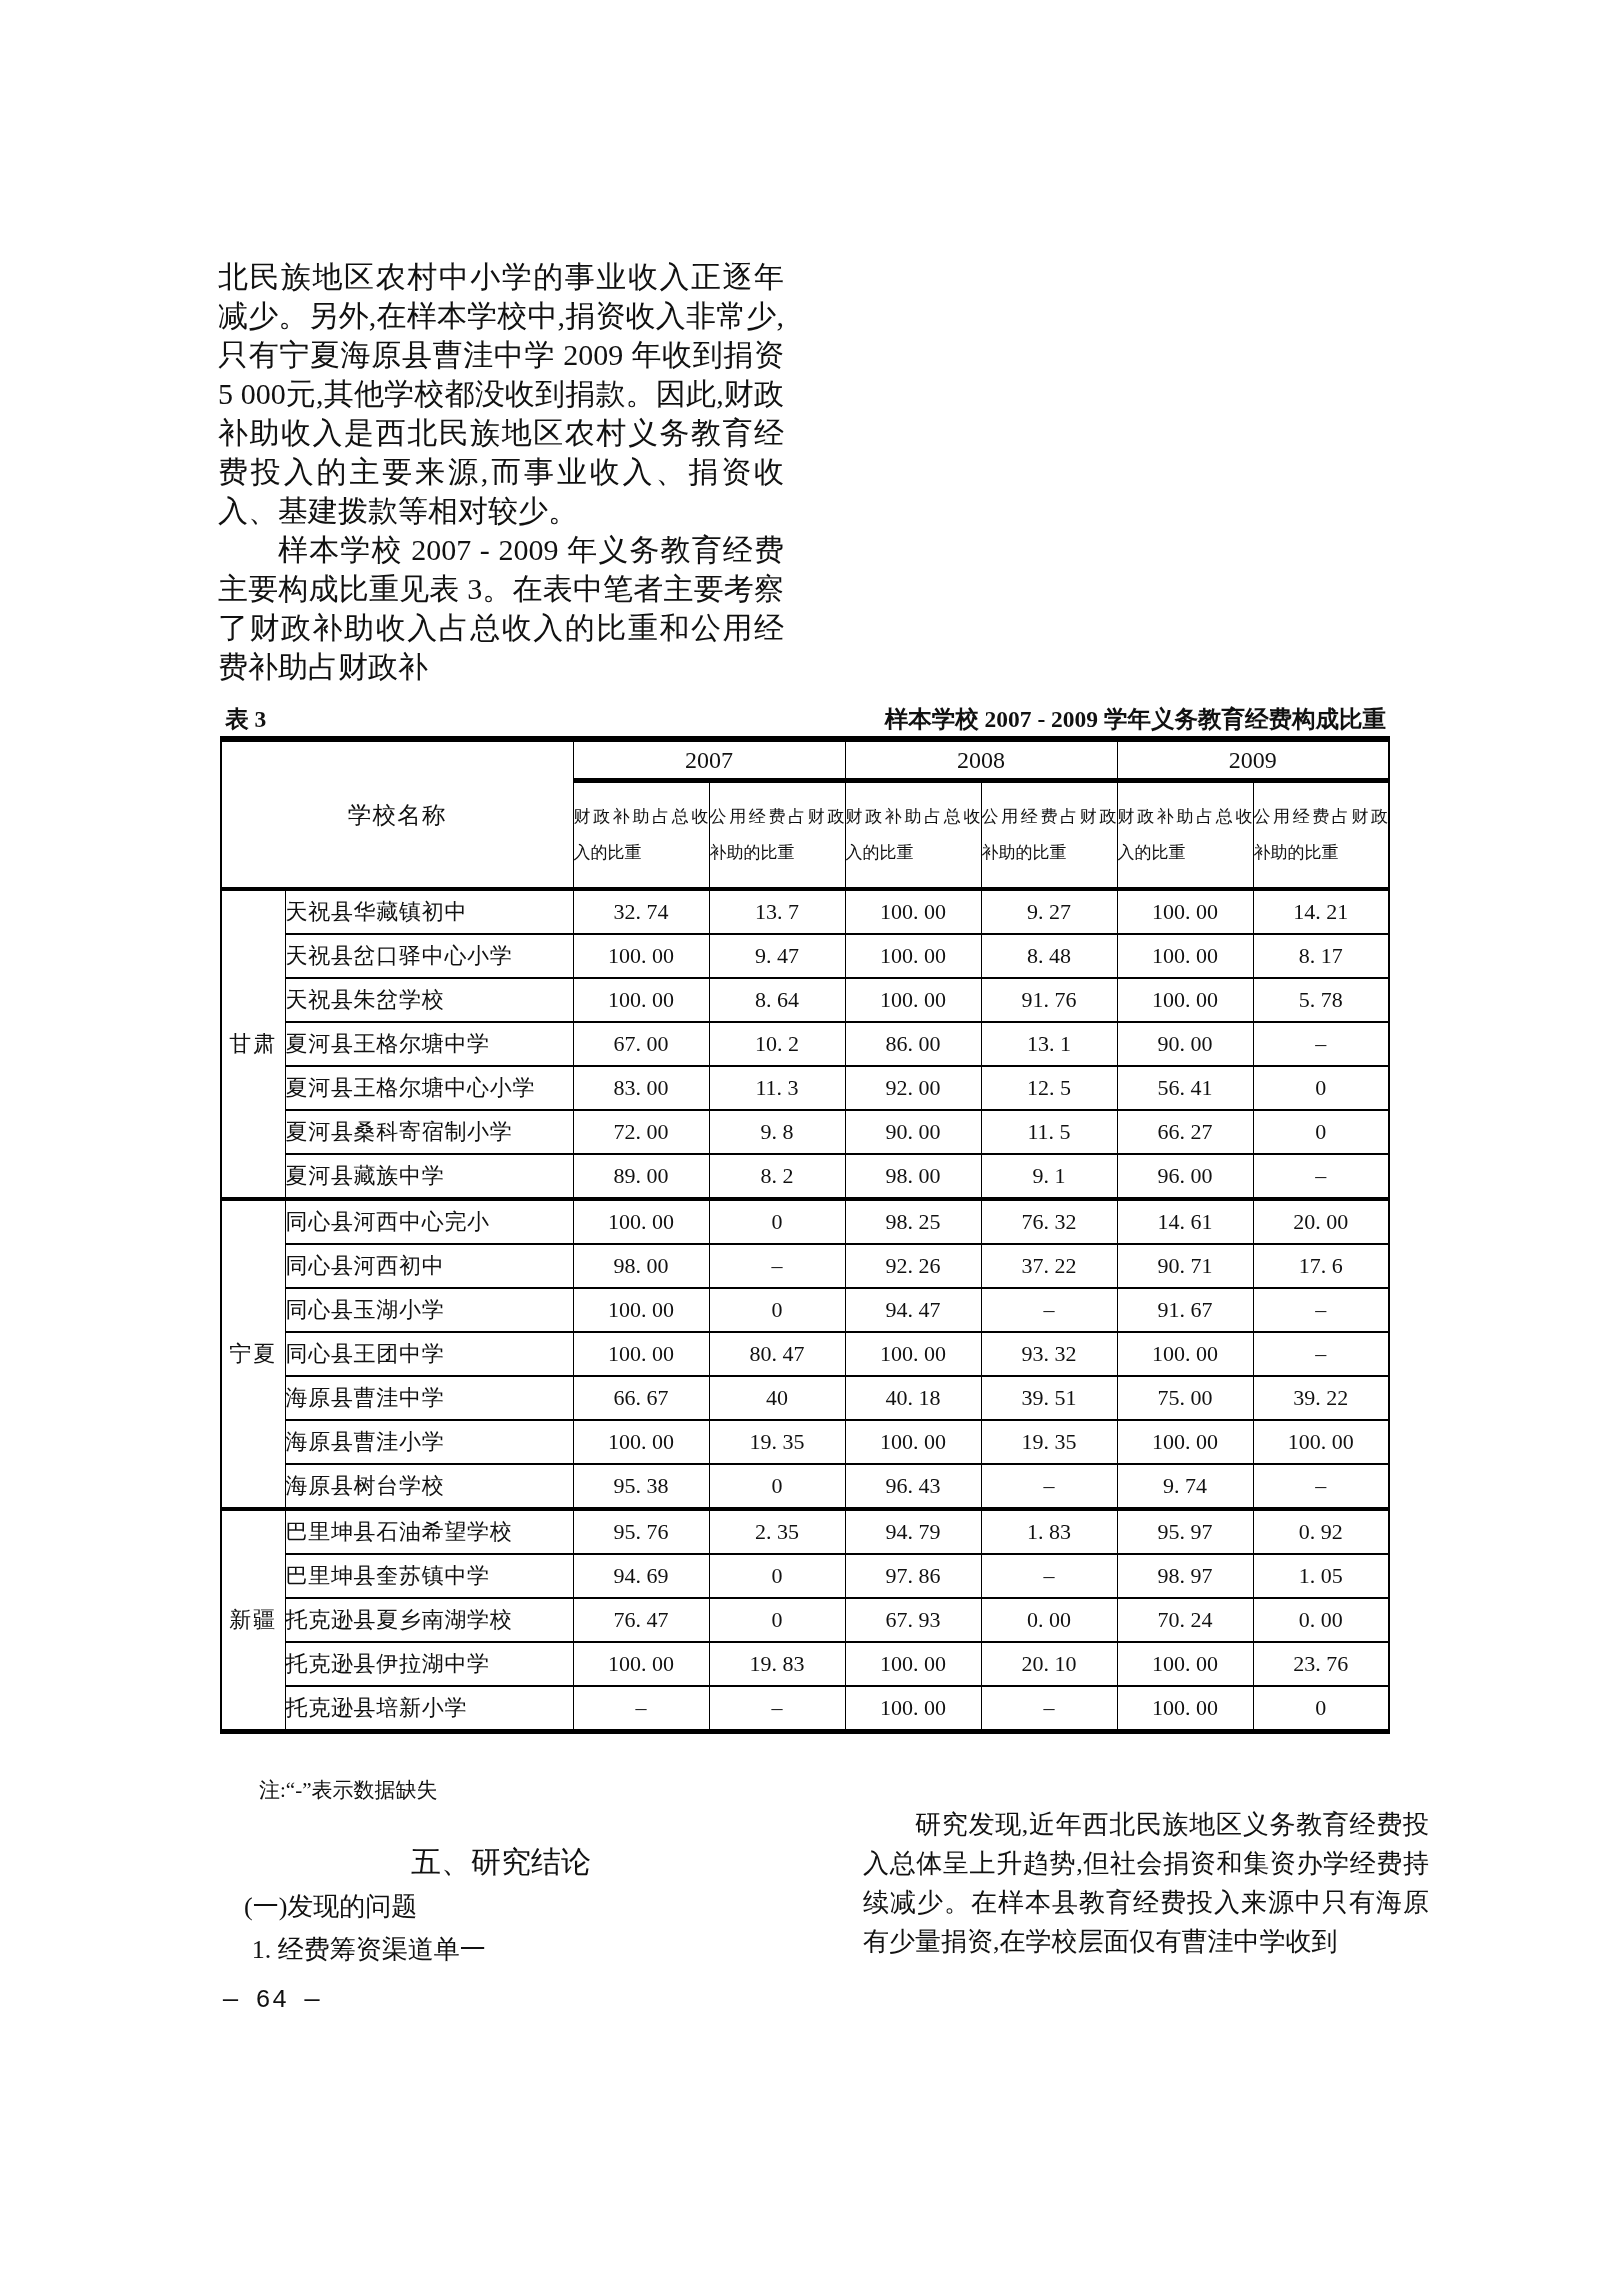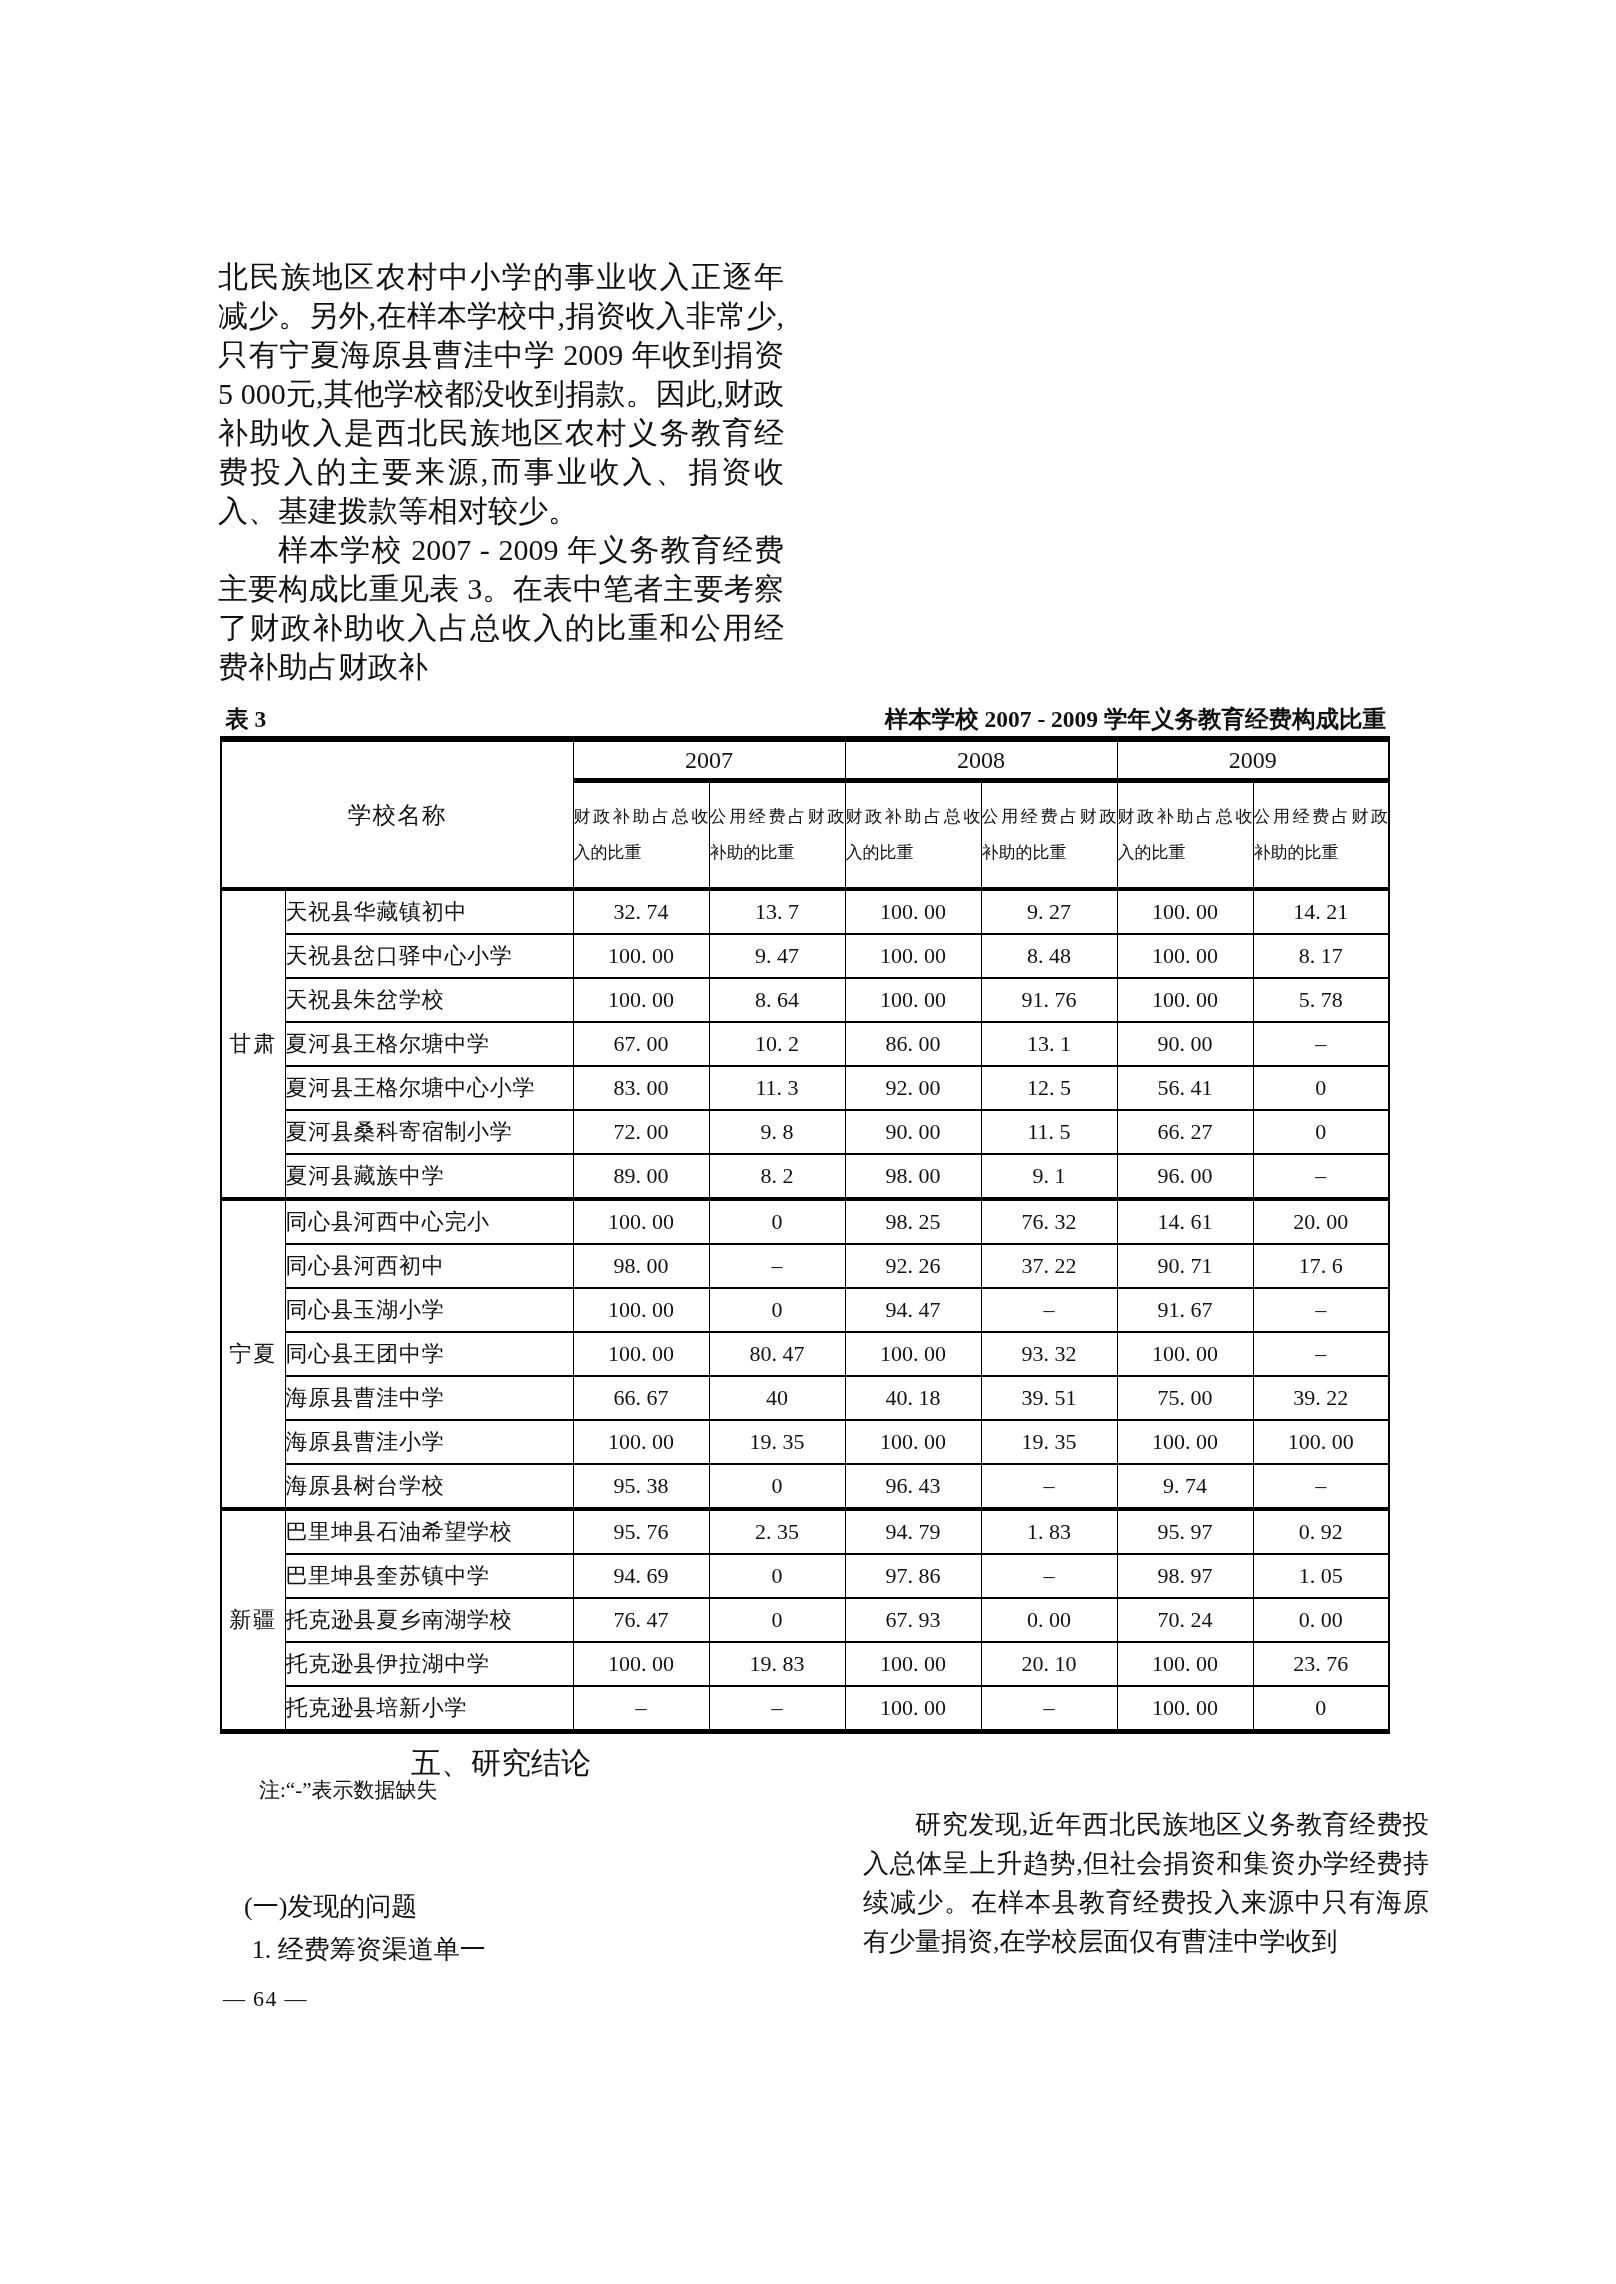--- a/index.html
+++ b/index.html
@@ -65,41 +65,41 @@
   table.data tbody tr.grp td{border-top:4.6px solid #000;}
   td.prov{text-align:center;font-size:23.5px;letter-spacing:2px;}
   td.school{text-align:left;padding-left:14.3px;letter-spacing:0.7px;}
   td.num{text-align:center;font-size:22px;}
   .tbl-note{
     position:absolute;top:1776px;left:259px;
     font-size:21px;line-height:29px;
   }
   
   .sec-heading{
-    position:absolute;top:1740px;left:218px;width:566px;
+    position:absolute;top:1839px;left:218px;width:566px;
     margin:0;font-size:30px;font-weight:normal;text-align:center;line-height:46px;
   }
   .sub-heading{
     position:absolute;top:1887px;left:218px;width:566px;
     margin:0;font-size:26px;line-height:39px;text-indent:1em;
   }
   .item-heading{
     position:absolute;top:1930px;left:218px;width:566px;
     margin:0;font-size:26px;line-height:39px;text-indent:1.3em;
   }
   .bottom-right{
     position:absolute;top:1805px;left:835px;width:566px;margin-left:28px;
   }
   .bottom-right p{
     margin:0;font-size:26px;line-height:39px;
     text-align:justify;text-justify:inter-ideograph;text-indent:2em;
   }
   .page-number{
     position:absolute;top:1986px;left:223px;
-    font-size:22px;letter-spacing:1.3px;
+    font-size:25px;letter-spacing:1.3px;font-family:Liberation Mono, monospace;
   }
 </style>
 </head>
 <body>
 
 <div class="page">
 
   <div class="top-text">
     <div class="col">
       <p>北民族地区农村中小学的事业收入正逐年减少。另外,在样本学校中,捐资收入非常少,只有宁夏海原县曹洼中学 2009 年收到捐资5 000元,其他学校都没收到捐款。因此,财政补助收入是西北民族地区农村义务教育经费投入的主要来源,而事业收入、捐资收入、基建拨款等相对较少。</p>

